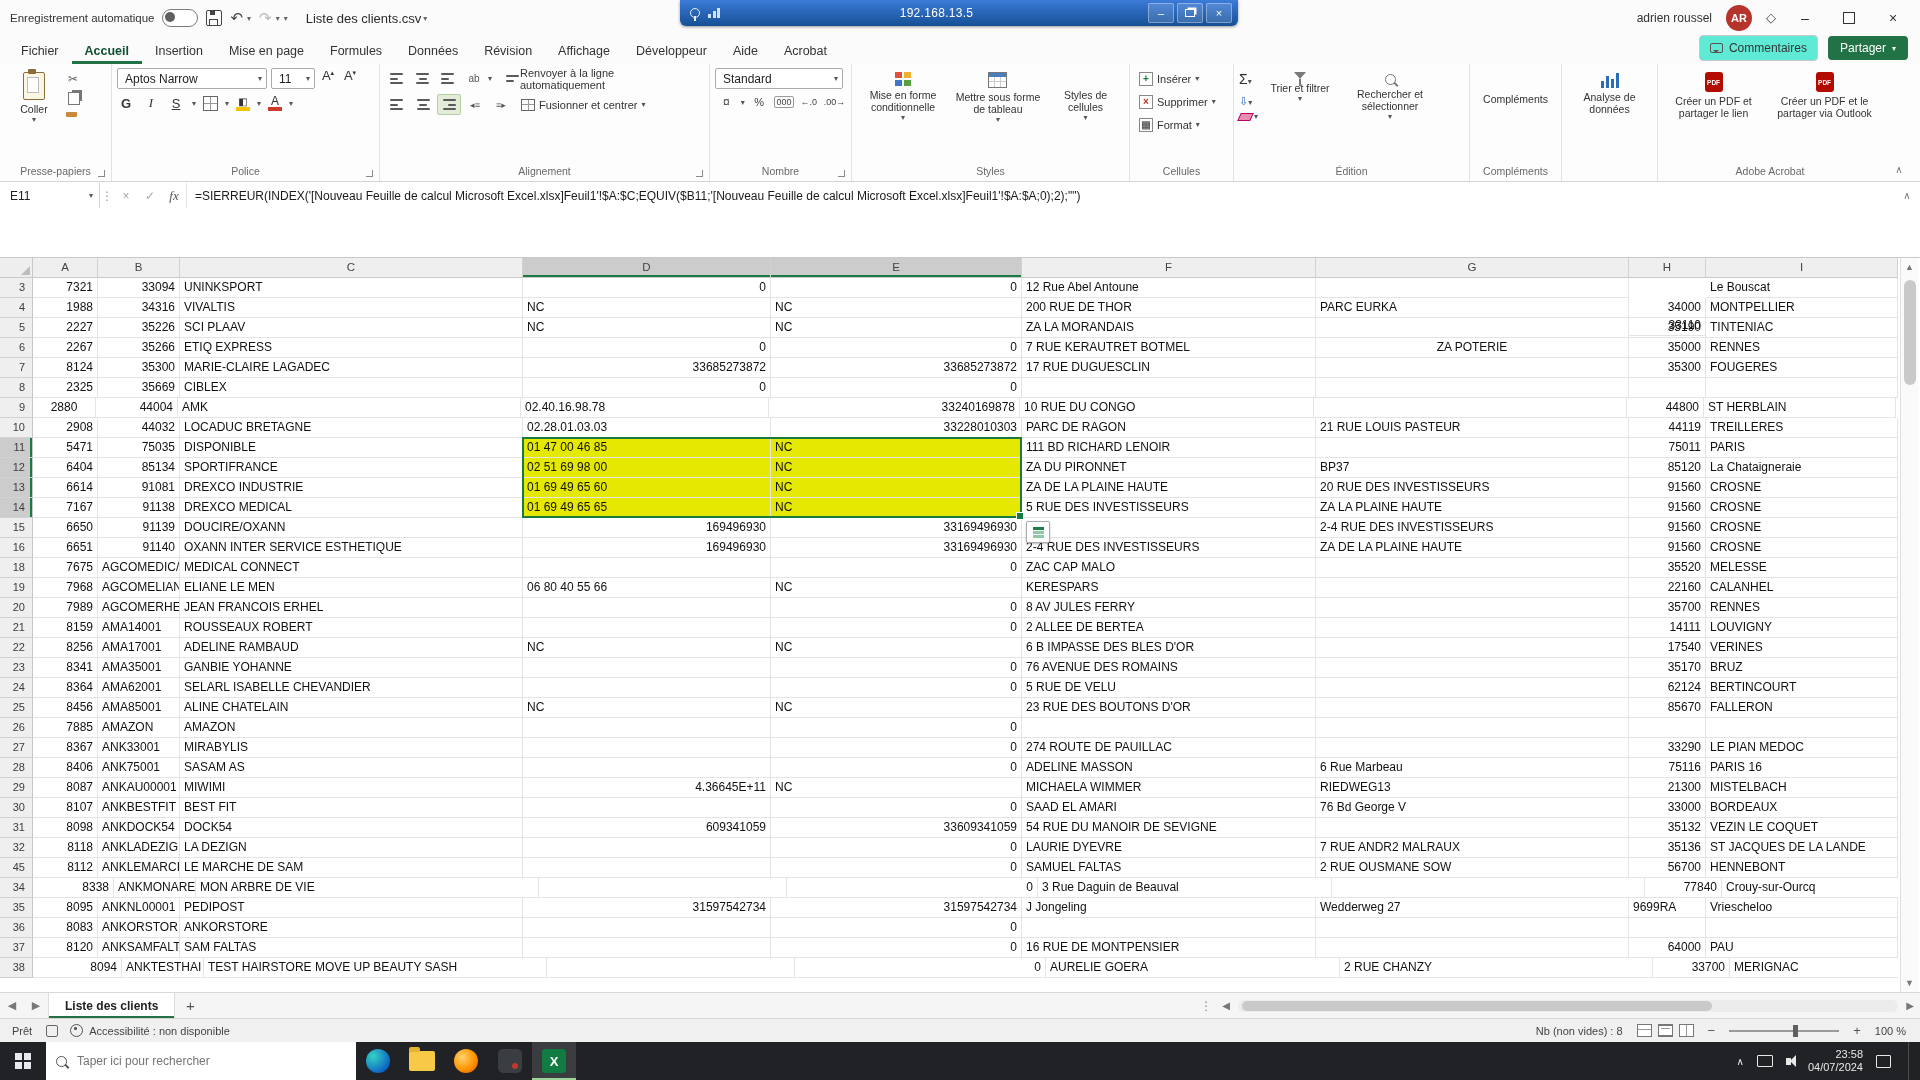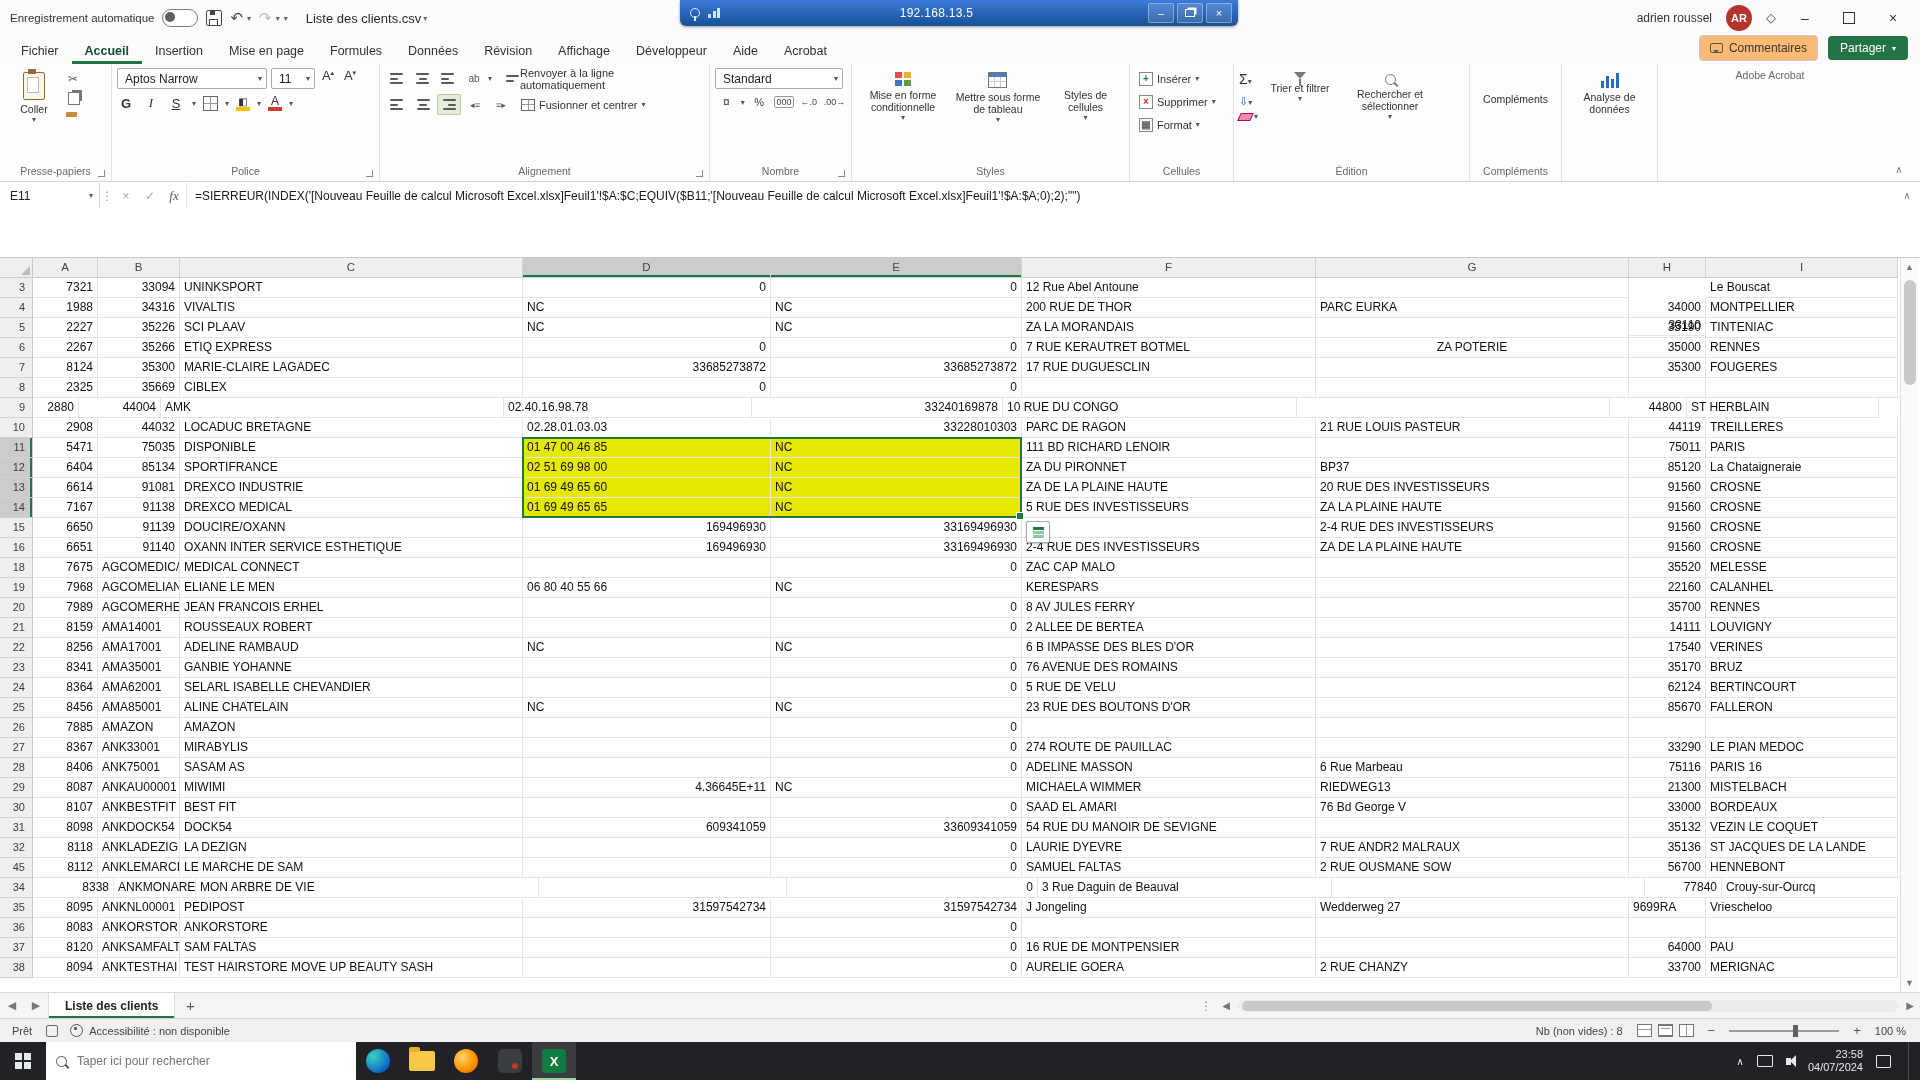--- a/index.html
+++ b/index.html
@@ -35,21 +35,21 @@
   .rdp-sig{display:flex;align-items:flex-end;gap:1.5px;margin-right:8px;}
   .rdp-sig i{width:3px;background:#cfe3ff;display:block;}
   .rdp-addr{flex:1;text-align:center;font-size:12px;letter-spacing:.3px;}
   .rdp-btn{width:24px;height:18px;margin-left:3px;display:flex;align-items:center;justify-content:center;background:rgba(255,255,255,.14);border:1px solid rgba(255,255,255,.35);border-radius:2px;font-size:11px;color:#fff;}
   .rdp-restore{width:8px;height:6px;border:1.3px solid #fff;box-shadow:2px -2px 0 -0.5px #fff;}
   
   #tabsrow{position:absolute;top:36px;left:0;width:1920px;height:28px;background:#fbfbfb;display:flex;align-items:flex-end;padding-left:8px;box-sizing:border-box;}
   .rtab{padding:4px 13px 6px;font-size:12.5px;color:#333;}
   .rtab.active{font-weight:bold;color:#0f5132;box-shadow:inset 0 -3px 0 #217346;}
   .tabs-right{margin-left:auto;display:flex;align-items:center;gap:10px;padding:0 12px 3px 0;}
-  .comments-btn{display:flex;align-items:center;gap:6px;border:1px solid #c8c8c8;border-radius:4px;background:#fdba74;height:24px;padding:0 10px;font-size:12px;color:#333;}
+  .comments-btn{display:flex;align-items:center;gap:6px;border:1px solid #c8c8c8;border-radius:4px;background:#5eead4;height:24px;padding:0 10px;font-size:12px;color:#333;}
   .bubble{width:11px;height:8px;border:1.4px solid #555;border-radius:2px;position:relative;}
   .bubble::after{content:"";position:absolute;left:2px;bottom:-4px;border:3px solid transparent;border-top-color:#555;}
   .share-btn{display:flex;align-items:center;gap:6px;background:#217346;color:#fff;border-radius:4px;height:24px;padding:0 12px;font-size:12px;}
   
   #ribbon{position:absolute;top:64px;left:0;width:1920px;height:118px;background:#fdfdfd;border-bottom:1px solid #d4d4d4;display:flex;box-sizing:border-box;}
   .rgroup{display:flex;flex-direction:column;border-right:1px solid #e2e2e2;padding:4px 5px 0;box-sizing:border-box;}
   .rg-body{flex:1;display:flex;align-items:stretch;gap:3px;}
   .glabel{position:relative;text-align:center;font-size:10.5px;color:#696969;height:17px;line-height:15px;}
   .launcher{position:absolute;right:1px;bottom:4px;width:6px;height:6px;border-right:1.5px solid #8a8a8a;border-bottom:1.5px solid #8a8a8a;}
   .rbtn-lg{display:flex;flex-direction:column;align-items:center;justify-content:flex-start;padding:4px 3px 0;border-radius:3px;}
@@ -487,20 +487,30 @@
               <i style="height:12px"></i>
               <i style="height:9px"></i>
               <i style="height:15px"></i>
             </span>
           <span class="lbl">Analyse de données</span>
         </div>
       </div>
     </div>
 
     <div class="rgroup" style="width:224px;border-right:none;">
+      <div class="rg-body" style="justify-content:center;gap:8px;">
+        <div class="rbtn-lg" style="width:100px;">
+          <span class="ic-pdf icn">PDF</span>
+          <span class="lbl">Créer un PDF et partager le lien</span>
+        </div>
+        <div class="rbtn-lg" style="width:104px;">
+          <span class="ic-pdf icn">PDF</span>
+          <span class="lbl">Créer un PDF et le partager via Outlook</span>
+        </div>
+      </div>
       <div class="glabel"><span>Adobe Acrobat</span></div>
     </div>
 
     <div style="width:34px;display:flex;align-items:flex-end;justify-content:center;padding-bottom:6px;">
       <span style="color:#777;font-size:10px;">∧</span>
     </div>
   </div>
 
   <div id="fbar">
     <div class="fbar-top">
@@ -598,21 +608,21 @@
           <div class="g-c" style="width: 343px;">CIBLEX</div>
           <div class="g-c num" style="width: 248px;">0</div>
           <div class="g-c num" style="width: 251px;">0</div>
           <div class="g-c" style="width: 294px;"></div>
           <div class="g-c" style="width: 313px;"></div>
           <div class="g-c" style="width: 77px;"></div>
           <div class="g-c" style="width: 192px;"></div>
         </div>
         <div class="g-row">
           <div class="g-rh">9</div>
-          <div class="g-c num" style="width: 46px;">2880</div>
+          <div class="g-c num" style="width: 63px; text-align: center;">2880</div>
           <div class="g-c num" style="width: 82px;">44004</div>
           <div class="g-c" style="width: 343px;">AMK</div>
           <div class="g-c" style="width: 248px;">02.40.16.98.78</div>
           <div class="g-c num" style="width: 251px;">33240169878</div>
           <div class="g-c" style="width: 294px;">10 RUE DU CONGO</div>
           <div class="g-c" style="width: 313px;"></div>
           <div class="g-c num" style="width: 77px;">44800</div>
           <div class="g-c" style="width: 192px;">ST HERBLAIN</div>
         </div>
         <div class="g-row">
@@ -934,21 +944,21 @@
           <div class="g-c" style="width: 343px;">SAM FALTAS</div>
           <div class="g-c" style="width: 248px;"></div>
           <div class="g-c num" style="width: 251px;">0</div>
           <div class="g-c" style="width: 294px;">16 RUE DE MONTPENSIER</div>
           <div class="g-c" style="width: 313px;"></div>
           <div class="g-c num" style="width: 77px;">64000</div>
           <div class="g-c" style="width: 192px;">PAU</div>
         </div>
         <div class="g-row">
           <div class="g-rh">38</div>
-          <div class="g-c num" style="width: 65px;">8094</div>
+          <div class="g-c num" style="width: 89px;">8094</div>
           <div class="g-c" style="width: 82px;">ANKTESTHAI</div>
           <div class="g-c" style="width: 343px;">TEST HAIRSTORE MOVE UP BEAUTY SASH</div>
           <div class="g-c" style="width: 248px;"></div>
           <div class="g-c num" style="width: 251px;">0</div>
           <div class="g-c" style="width: 294px;">AURELIE GOERA</div>
           <div class="g-c" style="width: 313px;">2 RUE CHANZY</div>
           <div class="g-c num" style="width: 77px;">33700</div>
           <div class="g-c" style="width: 192px;">MERIGNAC</div>
         </div>
       </div>

